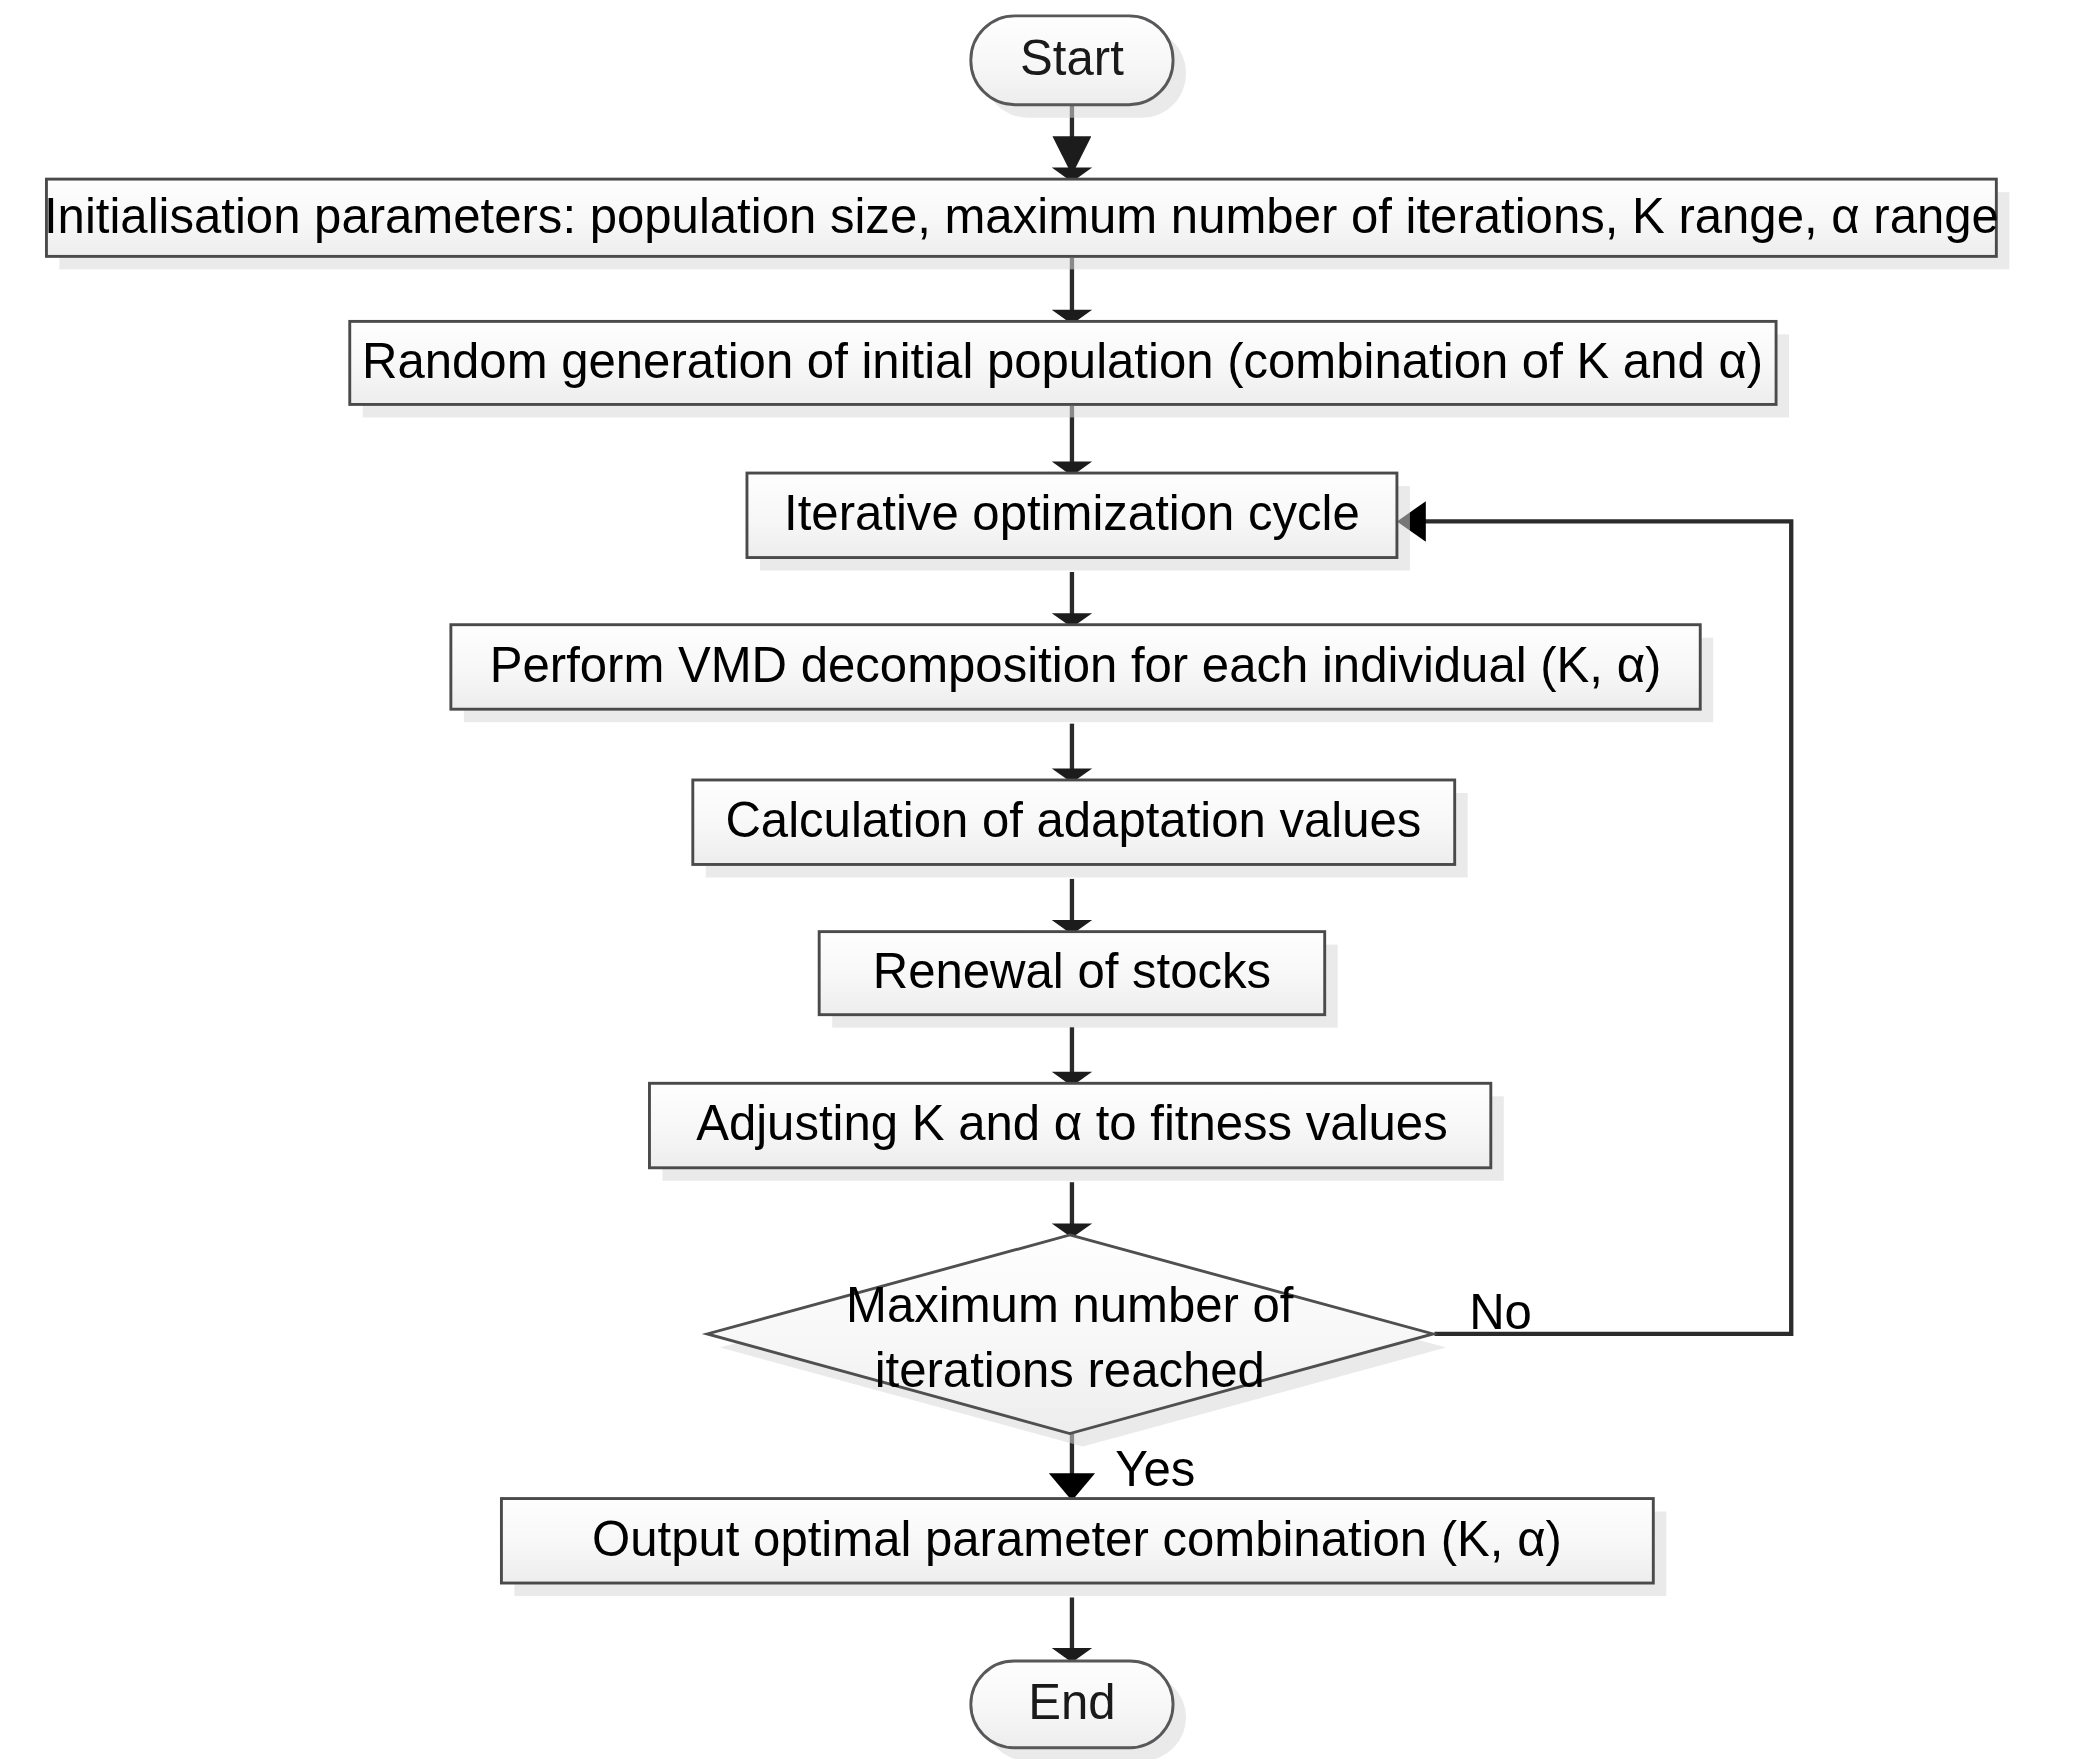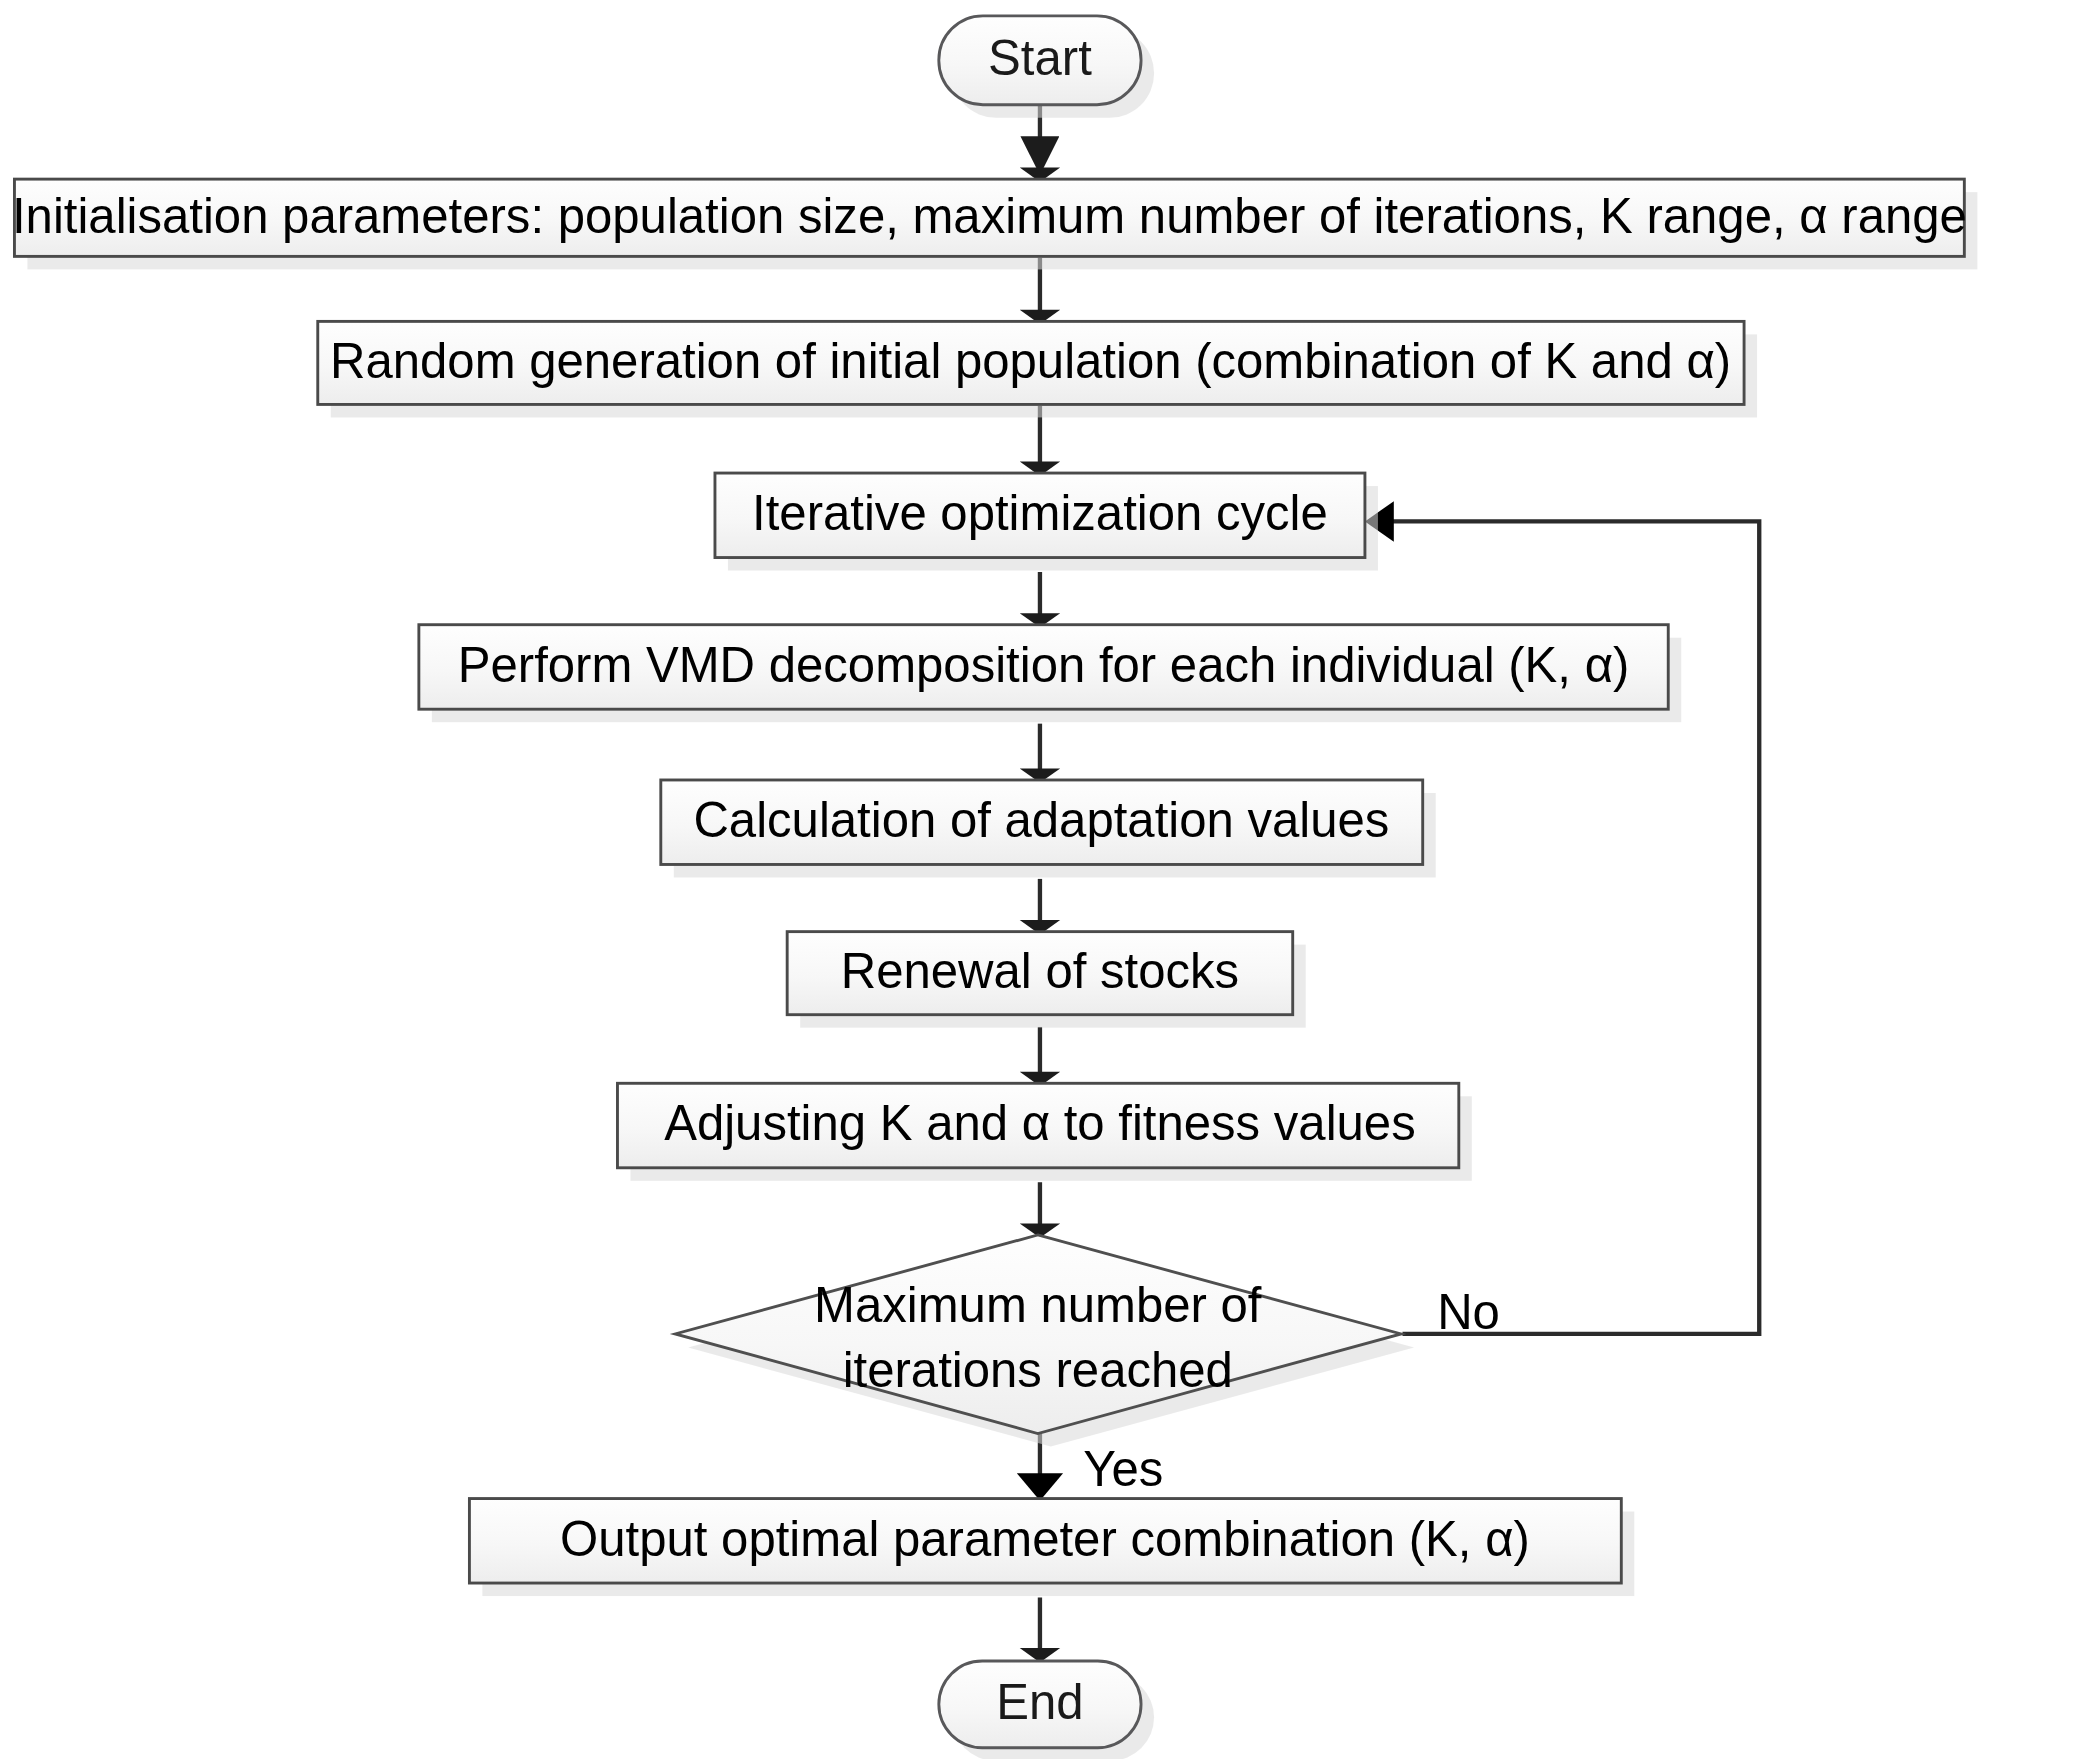--- a/index.html
+++ b/index.html
@@ -11,20 +11,21 @@
   body {
     width: 2077px;
     height: 1760px;
     font-family: "Liberation Sans", sans-serif;
     overflow: hidden;
   }
   #flowchart-root {
     position: relative;
     width: 1687px;
     height: 1760px;
+    padding-left: 32px;
   }
   svg#flow-svg {
     display: block;
     width: 2077px;
     height: 1760px;
   }
   .node-shape {
     fill: url(#boxGradient);
     stroke: #4a4a4a;
     stroke-width: 4;

